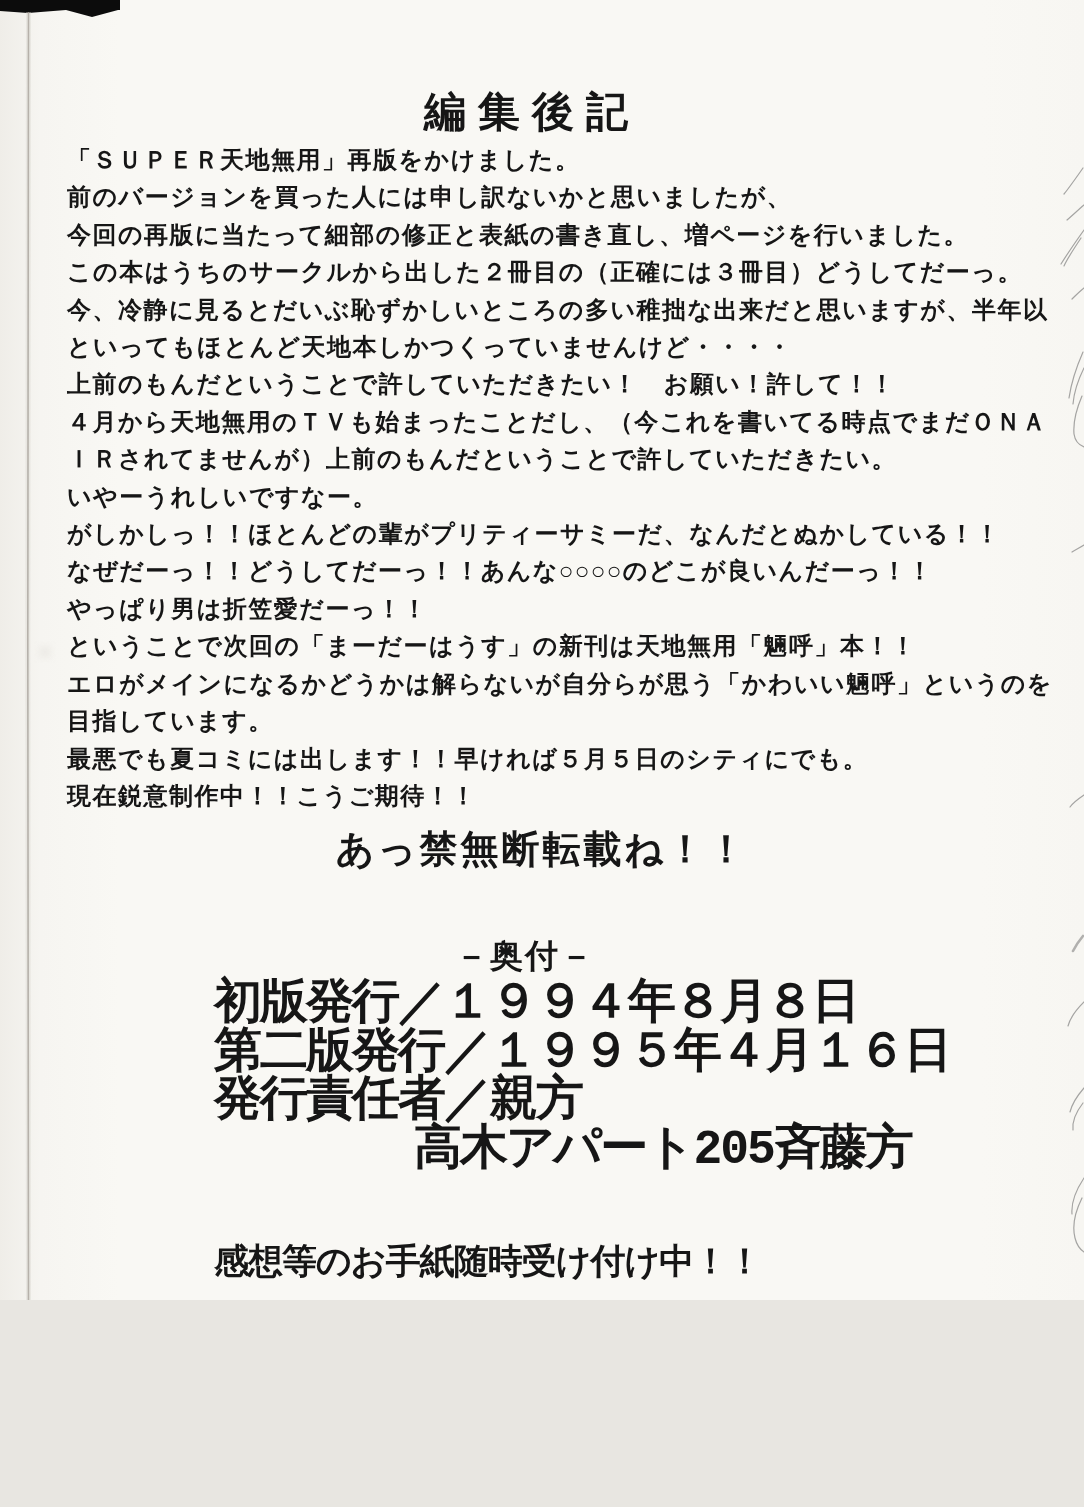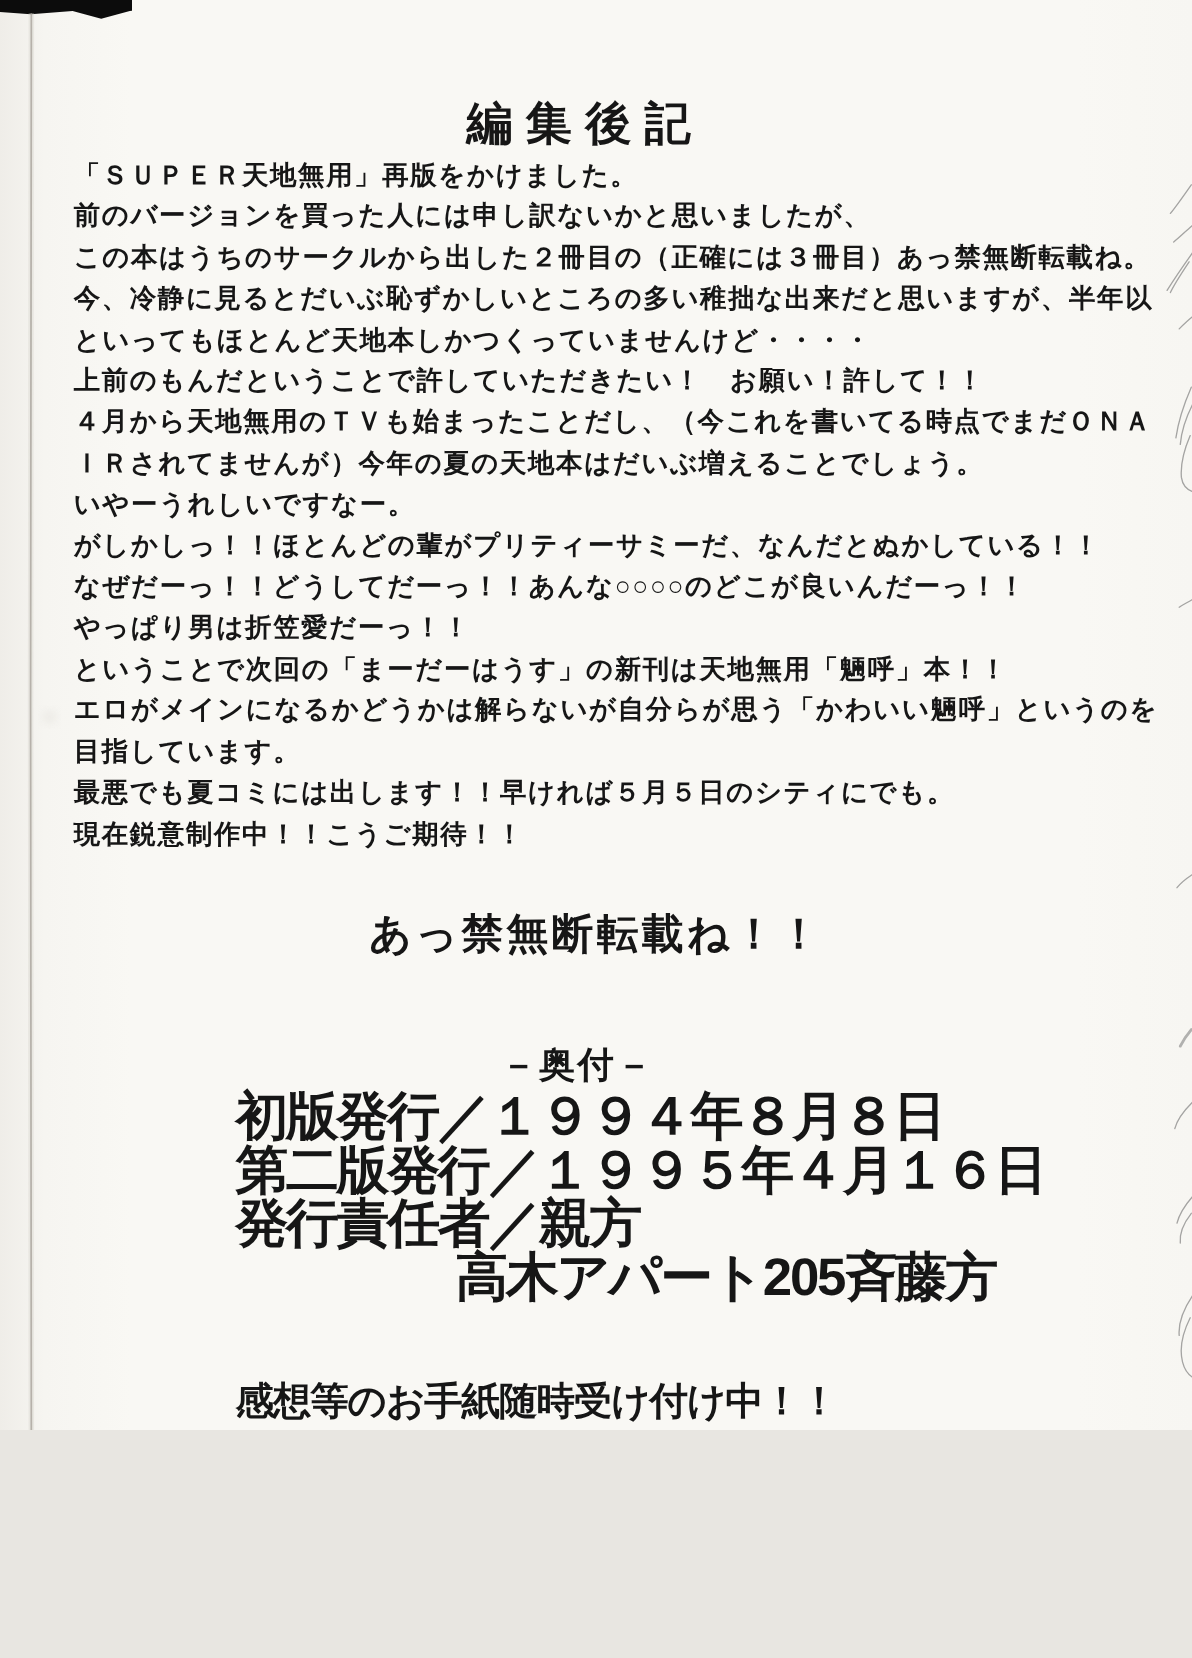--- a/index.html
+++ b/index.html
@@ -5,21 +5,21 @@
   html,body{margin:0;padding:0;background:#e8e6e1;}
   .page{
     position:relative;
     width:1084px;height:1300px;
     margin:0 auto;
     background:linear-gradient(90deg,#efede8 0px,#f6f5f1 40px,#f9f8f4 120px,#f9f8f4 980px,#f7f6f2 1084px);
     overflow:hidden;
     color:#161616;
   }
   .serif{font-family:"Liberation Serif","DejaVu Serif",serif;}
-  .sans{font-family:Liberation Sans, sans-serif;margin-top:12px;}
+  .sans{font-family:Liberation Mono, monospace;}
 
   .title{
     position:absolute;top:84px;left:0;width:100%;
     text-align:center;padding-right:20px;box-sizing:border-box;
     font-size:42px;font-weight:600;letter-spacing:12px;
   }
   .body-text{
     position:absolute;top:142px;left:67px;right:36px;
     font-size:24px;line-height:37.4px;letter-spacing:1.5px;
     font-weight:700;
@@ -90,26 +90,27 @@
     <path d="M44,1178 C36,1190 31,1202 32,1214"></path>
     <path d="M42,1198 C35,1212 32,1226 35,1238 C37,1246 41,1250 44,1252"></path>
     <circle cx="40" cy="1396" r="1.5" fill="#6e6e6e" stroke="none"></circle>
   </svg>
 
   <div class="title serif">編集後記</div>
 
   <div class="body-text serif">
     <div>「ＳＵＰＥＲ天地無用」再版をかけました。</div>
     <div>前のバージョンを買った人には申し訳ないかと思いましたが、</div>
-    <div>この本はうちのサークルから出した２冊目の（正確には３冊目）あっ禁無断転載ね。</div>
+    <div>今回の再版に当たって細部の修正と表紙の書き直し、増ページを行いました。</div>
+    <div>この本はうちのサークルから出した２冊目の（正確には３冊目）どうしてだーっ。</div>
     <div>今、冷静に見るとだいぶ恥ずかしいところの多い稚拙な出来だと思いますが、半年以</div>
     <div>といってもほとんど天地本しかつくっていませんけど・・・・</div>
     <div>上前のもんだということで許していただきたい！　お願い！許して！！</div>
     <div>４月から天地無用のＴＶも始まったことだし、（今これを書いてる時点でまだＯＮＡ</div>
-    <div>ＩＲされてませんが）今年の夏の天地本はだいぶ増えることでしょう。</div>
+    <div>ＩＲされてませんが）上前のもんだということで許していただきたい。</div>
     <div>いやーうれしいですなー。</div>
     <div>がしかしっ！！ほとんどの輩がプリティーサミーだ、なんだとぬかしている！！</div>
     <div>なぜだーっ！！どうしてだーっ！！あんな○○○○のどこが良いんだーっ！！</div>
     <div>やっぱり男は折笠愛だーっ！！</div>
     <div>ということで次回の「まーだーはうす」の新刊は天地無用「魎呼」本！！</div>
     <div>エロがメインになるかどうかは解らないが自分らが思う「かわいい魎呼」というのを</div>
     <div>目指しています。</div>
     <div>最悪でも夏コミには出します！！早ければ５月５日のシティにでも。</div>
     <div>現在鋭意制作中！！こうご期待！！</div>
   </div>

